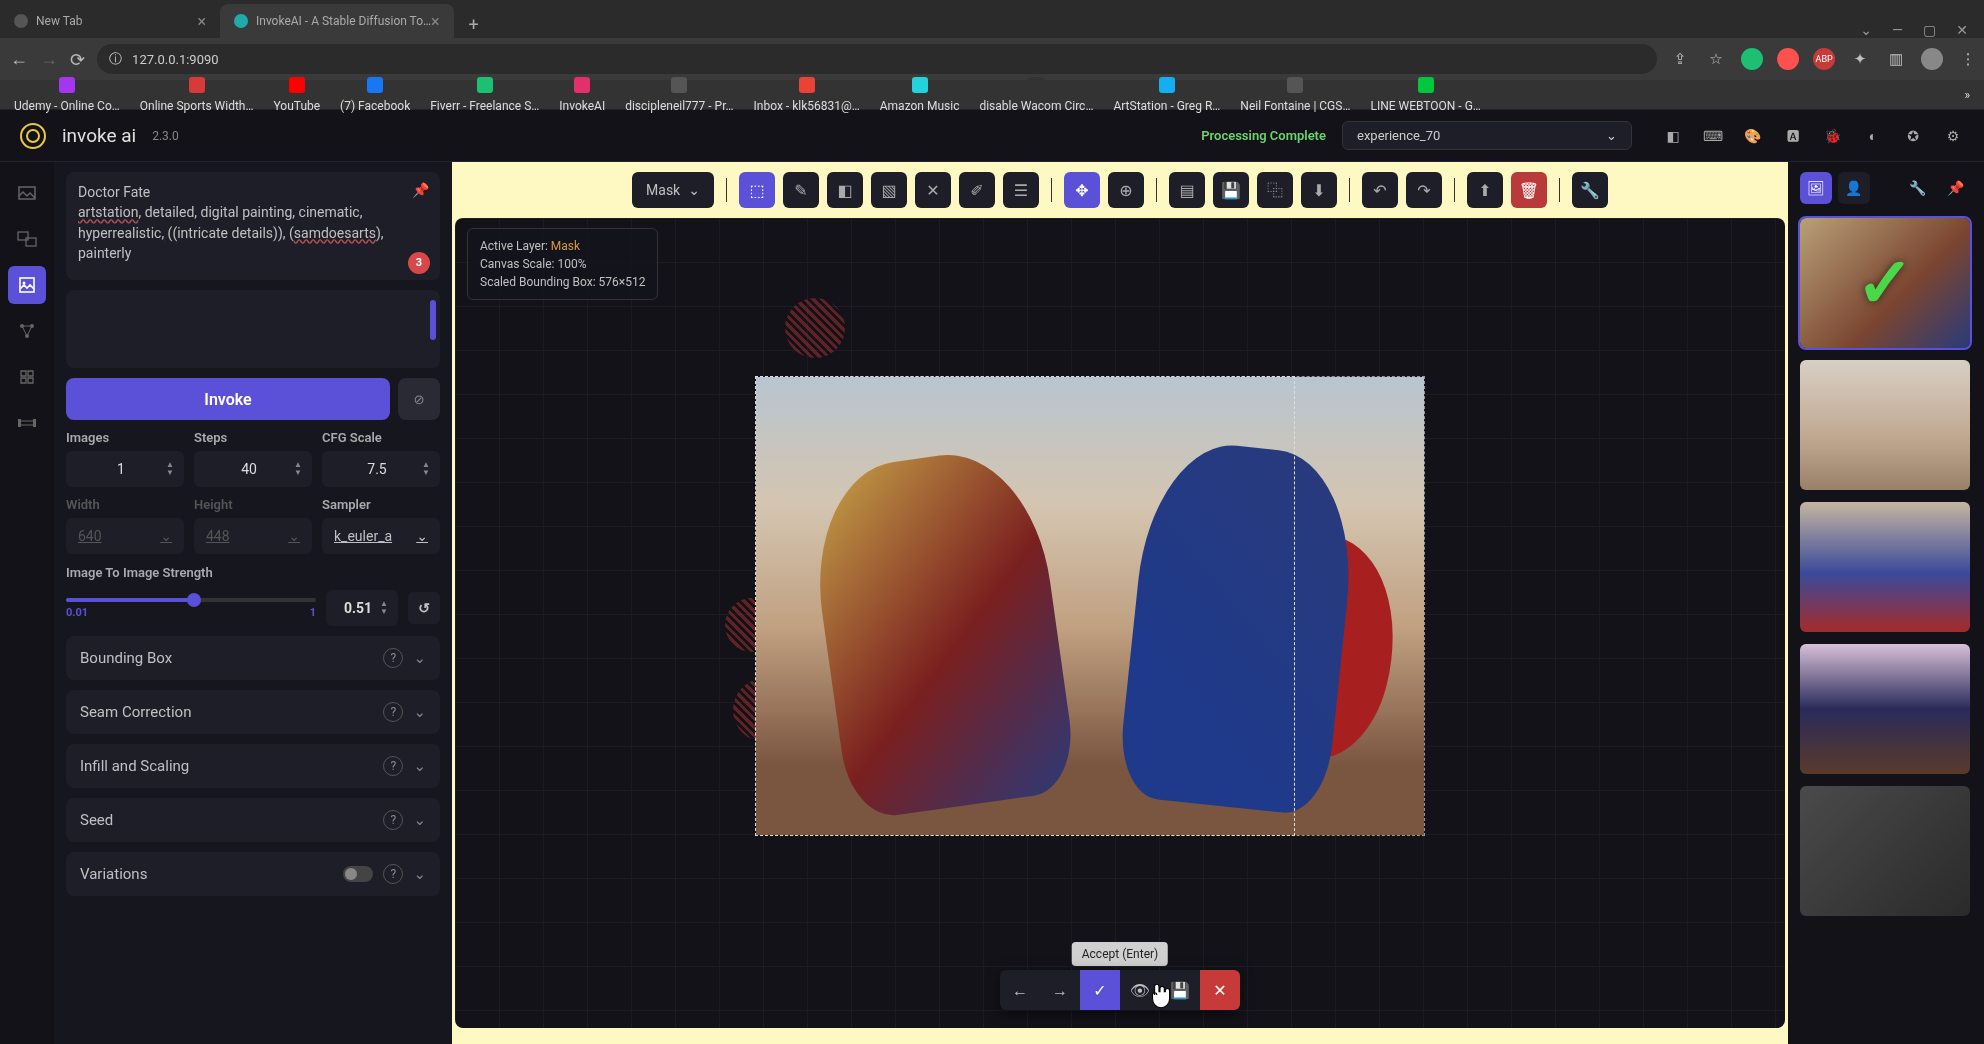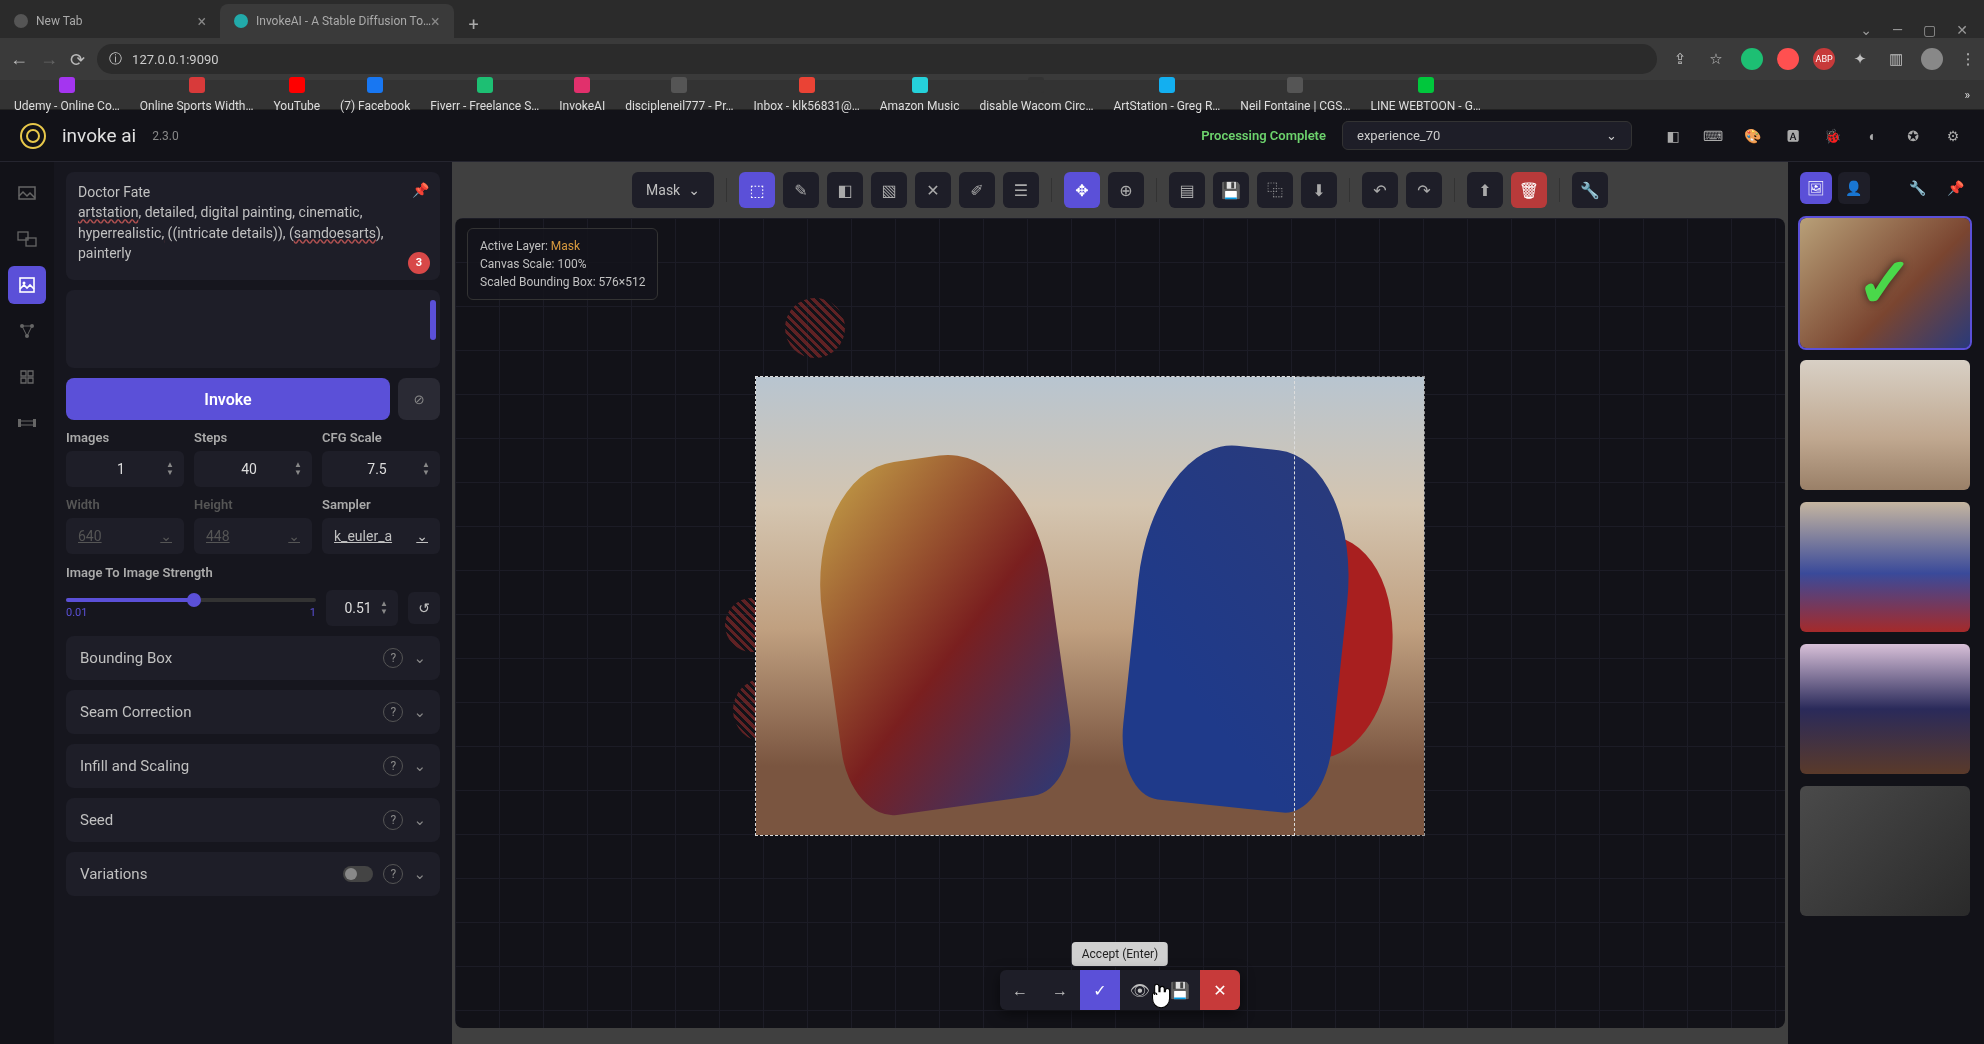--- a/index.html
+++ b/index.html
@@ -61,35 +61,35 @@
 .param-row { display:flex; gap:10px; }
 .param-col { flex:1; display:flex; flex-direction:column; gap:6px; }
 .param-label { font-size:13px; color:#aaa; font-weight:600; }
 .param-label.dim { color:#555; }
 .num-box { background:#1e1e28; border-radius:6px; height:36px; display:flex; align-items:center; padding:0 10px; font-size:14px; color:#ddd; position:relative; }
 .num-box .val { flex:1; text-align:center; }
 .stepper { display:flex; flex-direction:column; font-size:8px; color:#888; line-height:1; }
 .sel-box { background:#1e1e28; border-radius:6px; height:36px; display:flex; align-items:center; justify-content:space-between; padding:0 12px; font-size:14px; cursor:pointer;text-decoration:underline; }
 .sel-box.dim { color:#555; }
 
-.slider-row { display:flex; align-items:center; gap:10px; }
+.slider-row { display:flex; align-items:center; gap:10px;font-weight:bold; }
 .slider-track { flex:1; height:4px; background:#333; border-radius:2px; position:relative; }
 .slider-fill { position:absolute; left:0; top:0; height:100%; width:51%; background:#5b50d8; border-radius:2px; }
 .slider-thumb { position:absolute; top:50%; left:51%; transform:translate(-50%,-50%); width:14px; height:14px; background:#5b50d8; border-radius:50%; }
 .slider-marks { display:flex; justify-content:space-between; font-size:11px; color:#5b50d8; margin-top:4px; }
 .reset-btn { width:32px; height:32px; background:#1e1e28; border-radius:6px; display:flex; align-items:center; justify-content:center; cursor:pointer; }
 
 .accordion { background:#1e1e28; border-radius:8px; height:44px; display:flex; align-items:center; padding:0 14px; font-size:15px; cursor:pointer; }
 .accordion .help { margin-left:auto; width:20px; height:20px; border:1px solid #555; border-radius:50%; display:flex; align-items:center; justify-content:center; font-size:12px; color:#888; }
 .accordion .chev { margin-left:10px; color:#888; }
 .acc-toggle { width:30px; height:16px; background:#444; border-radius:8px; position:relative; }
 .acc-toggle::after { content:''; position:absolute; left:2px; top:2px; width:12px; height:12px; background:#888; border-radius:50%; }
 
 
-.canvas-area { flex:1; background:#404040; position:relative; display:flex; flex-direction:column; }
+.canvas-area { flex:1; background:#fef9c3; position:relative; display:flex; flex-direction:column; }
 .canvas-toolbar { height:56px; display:flex; align-items:center; justify-content:center; gap:8px; padding:0 20px; }
 .tb-btn { width:36px; height:36px; background:#1e1e28; border-radius:6px; display:flex; align-items:center; justify-content:center; cursor:pointer; color:#aaa; font-size:16px; }
 .tb-btn.active { background:#5b50d8; color:#fff; }
 .tb-btn.danger { background:#b83a3a; color:#fff; }
 .tb-sep { width:1px; height:24px; background:#333; margin:0 4px; }
 .mask-sel { background:#1e1e28; border-radius:6px; height:36px; padding:0 14px; display:flex; align-items:center; gap:8px; cursor:pointer; }
 
 .canvas-viewport { flex:1; position:relative; background:#121218; margin:0 3px 16px; border-radius:8px; background-image:linear-gradient(#1c1c26 1px,transparent 1px),linear-gradient(90deg,#1c1c26 1px,transparent 1px); background-size:44px 44px; overflow:hidden; }
 .canvas-info { position:absolute; top:10px; left:12px; background:rgba(20,20,28,.85); border:1px solid #333; border-radius:6px; padding:8px 12px; font-size:12px; line-height:1.5; }
 .canvas-info .al { color:#d89a3e; }

